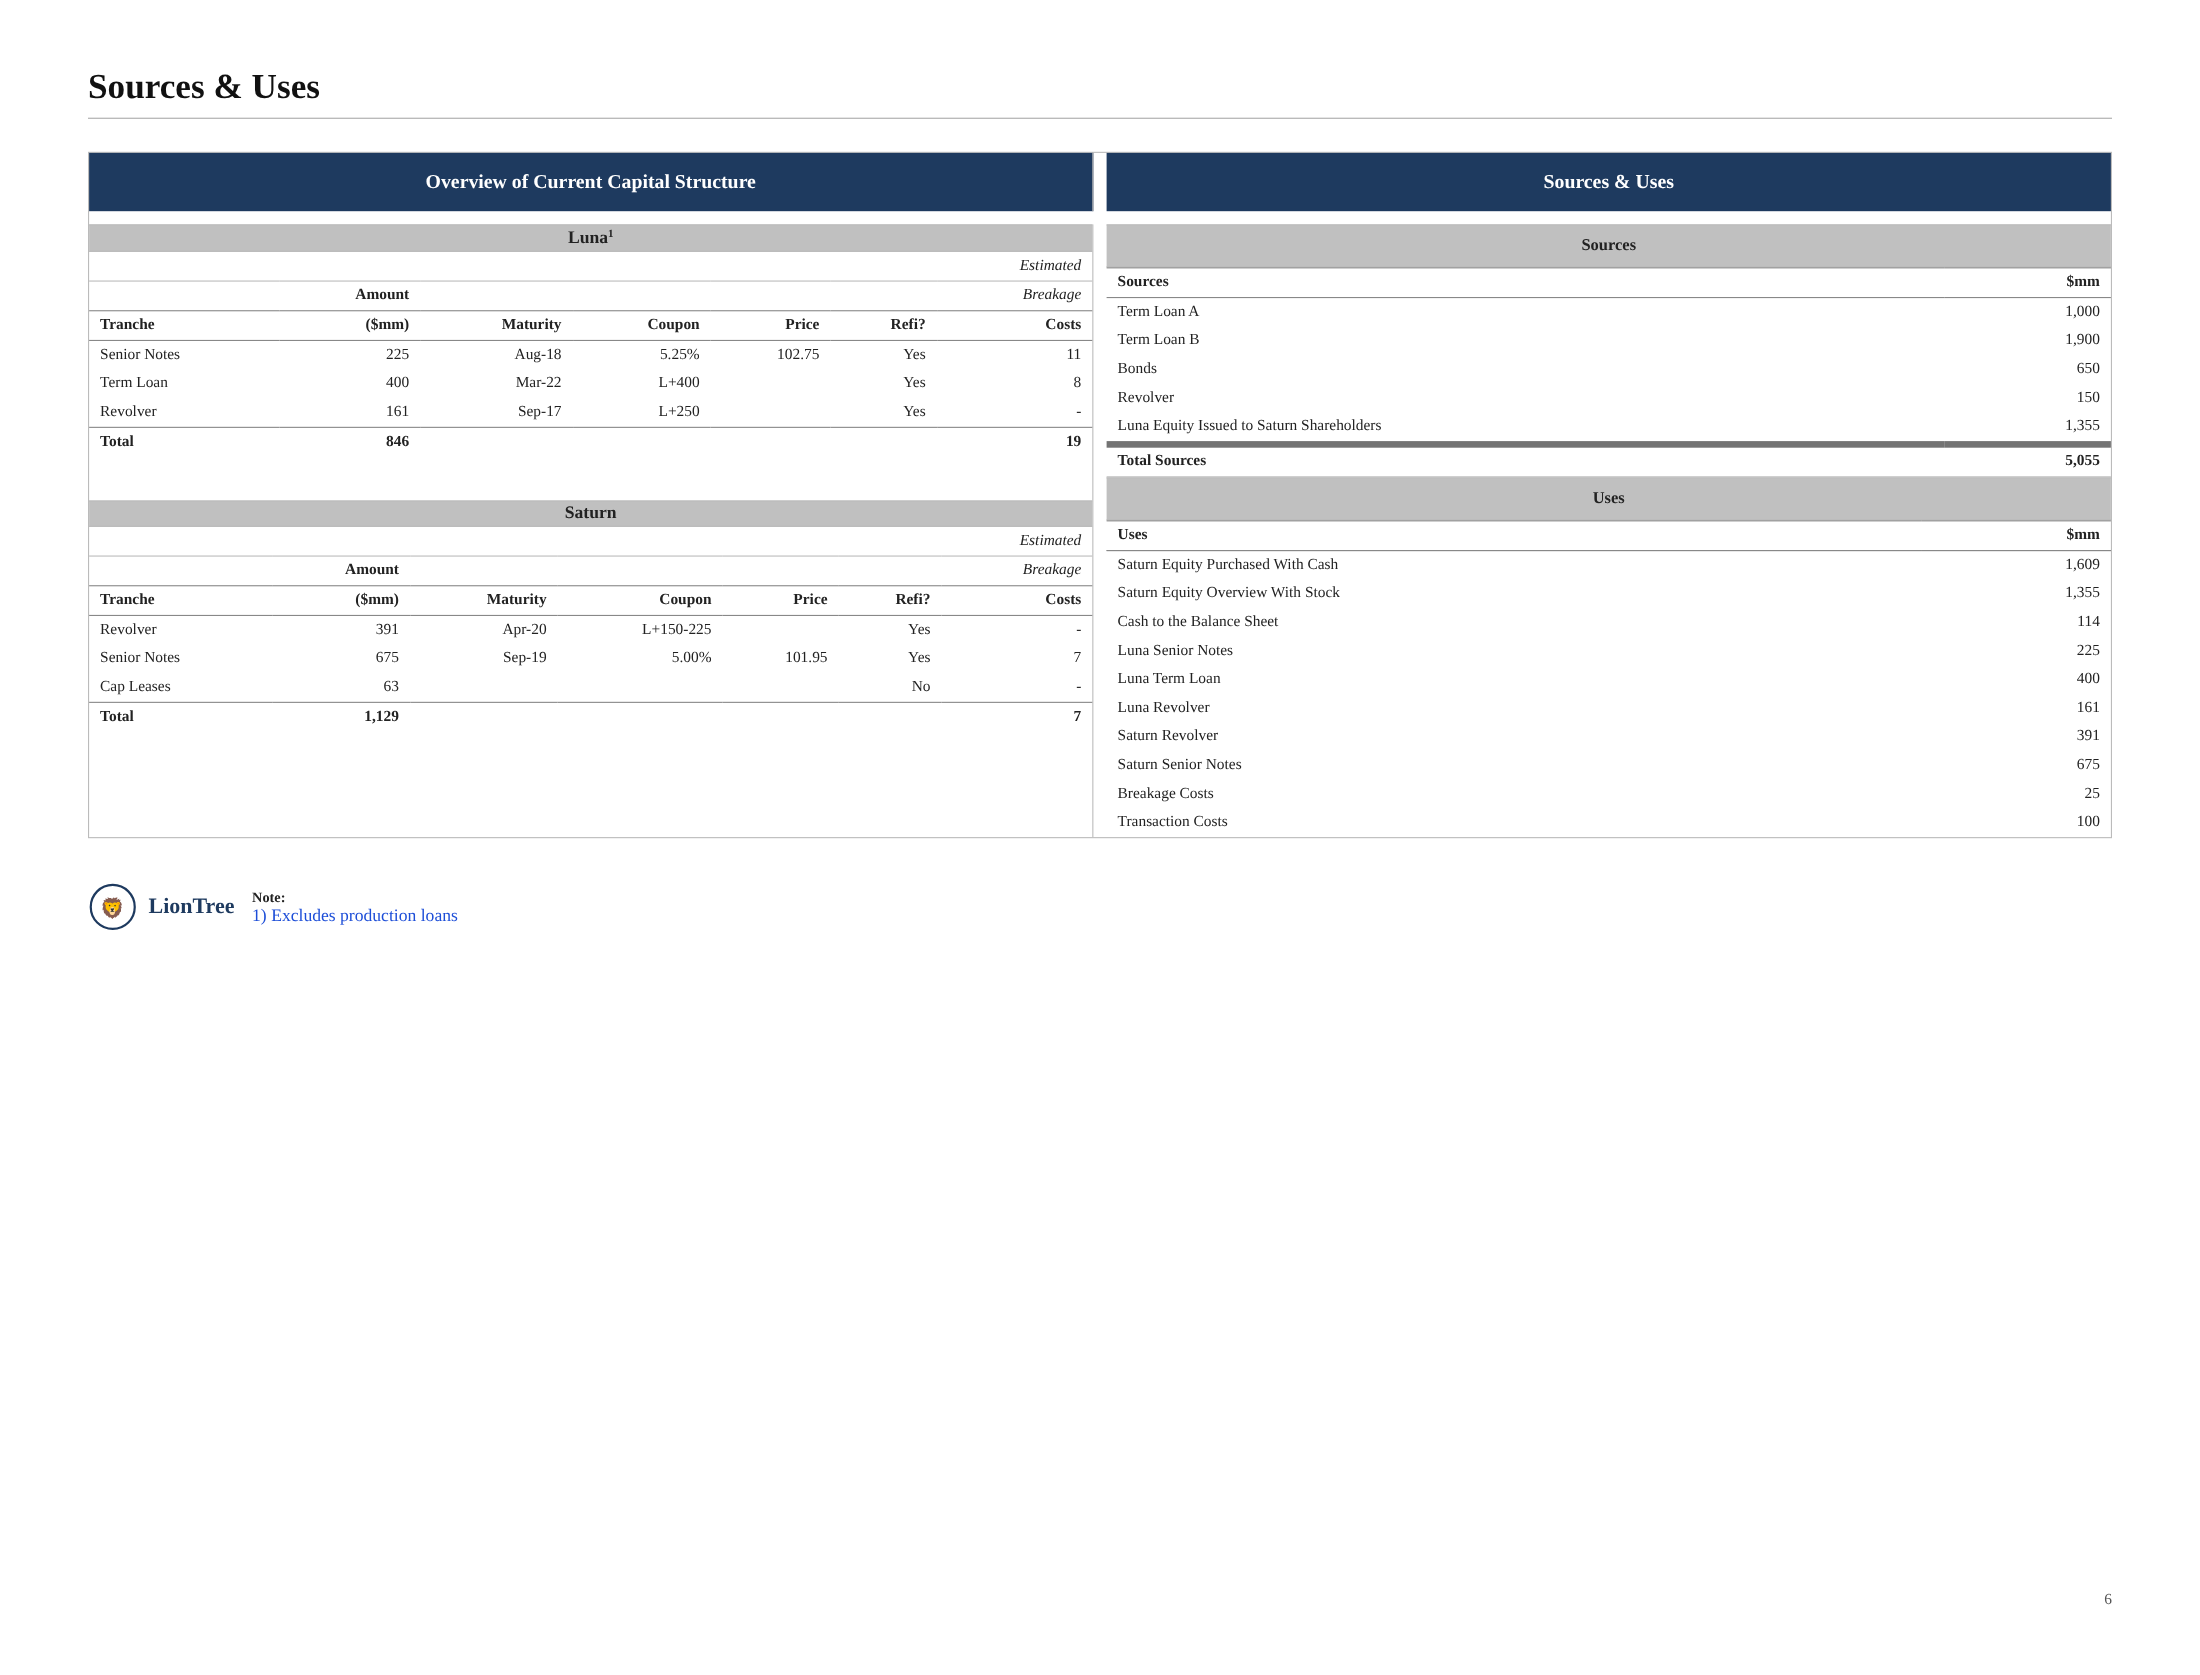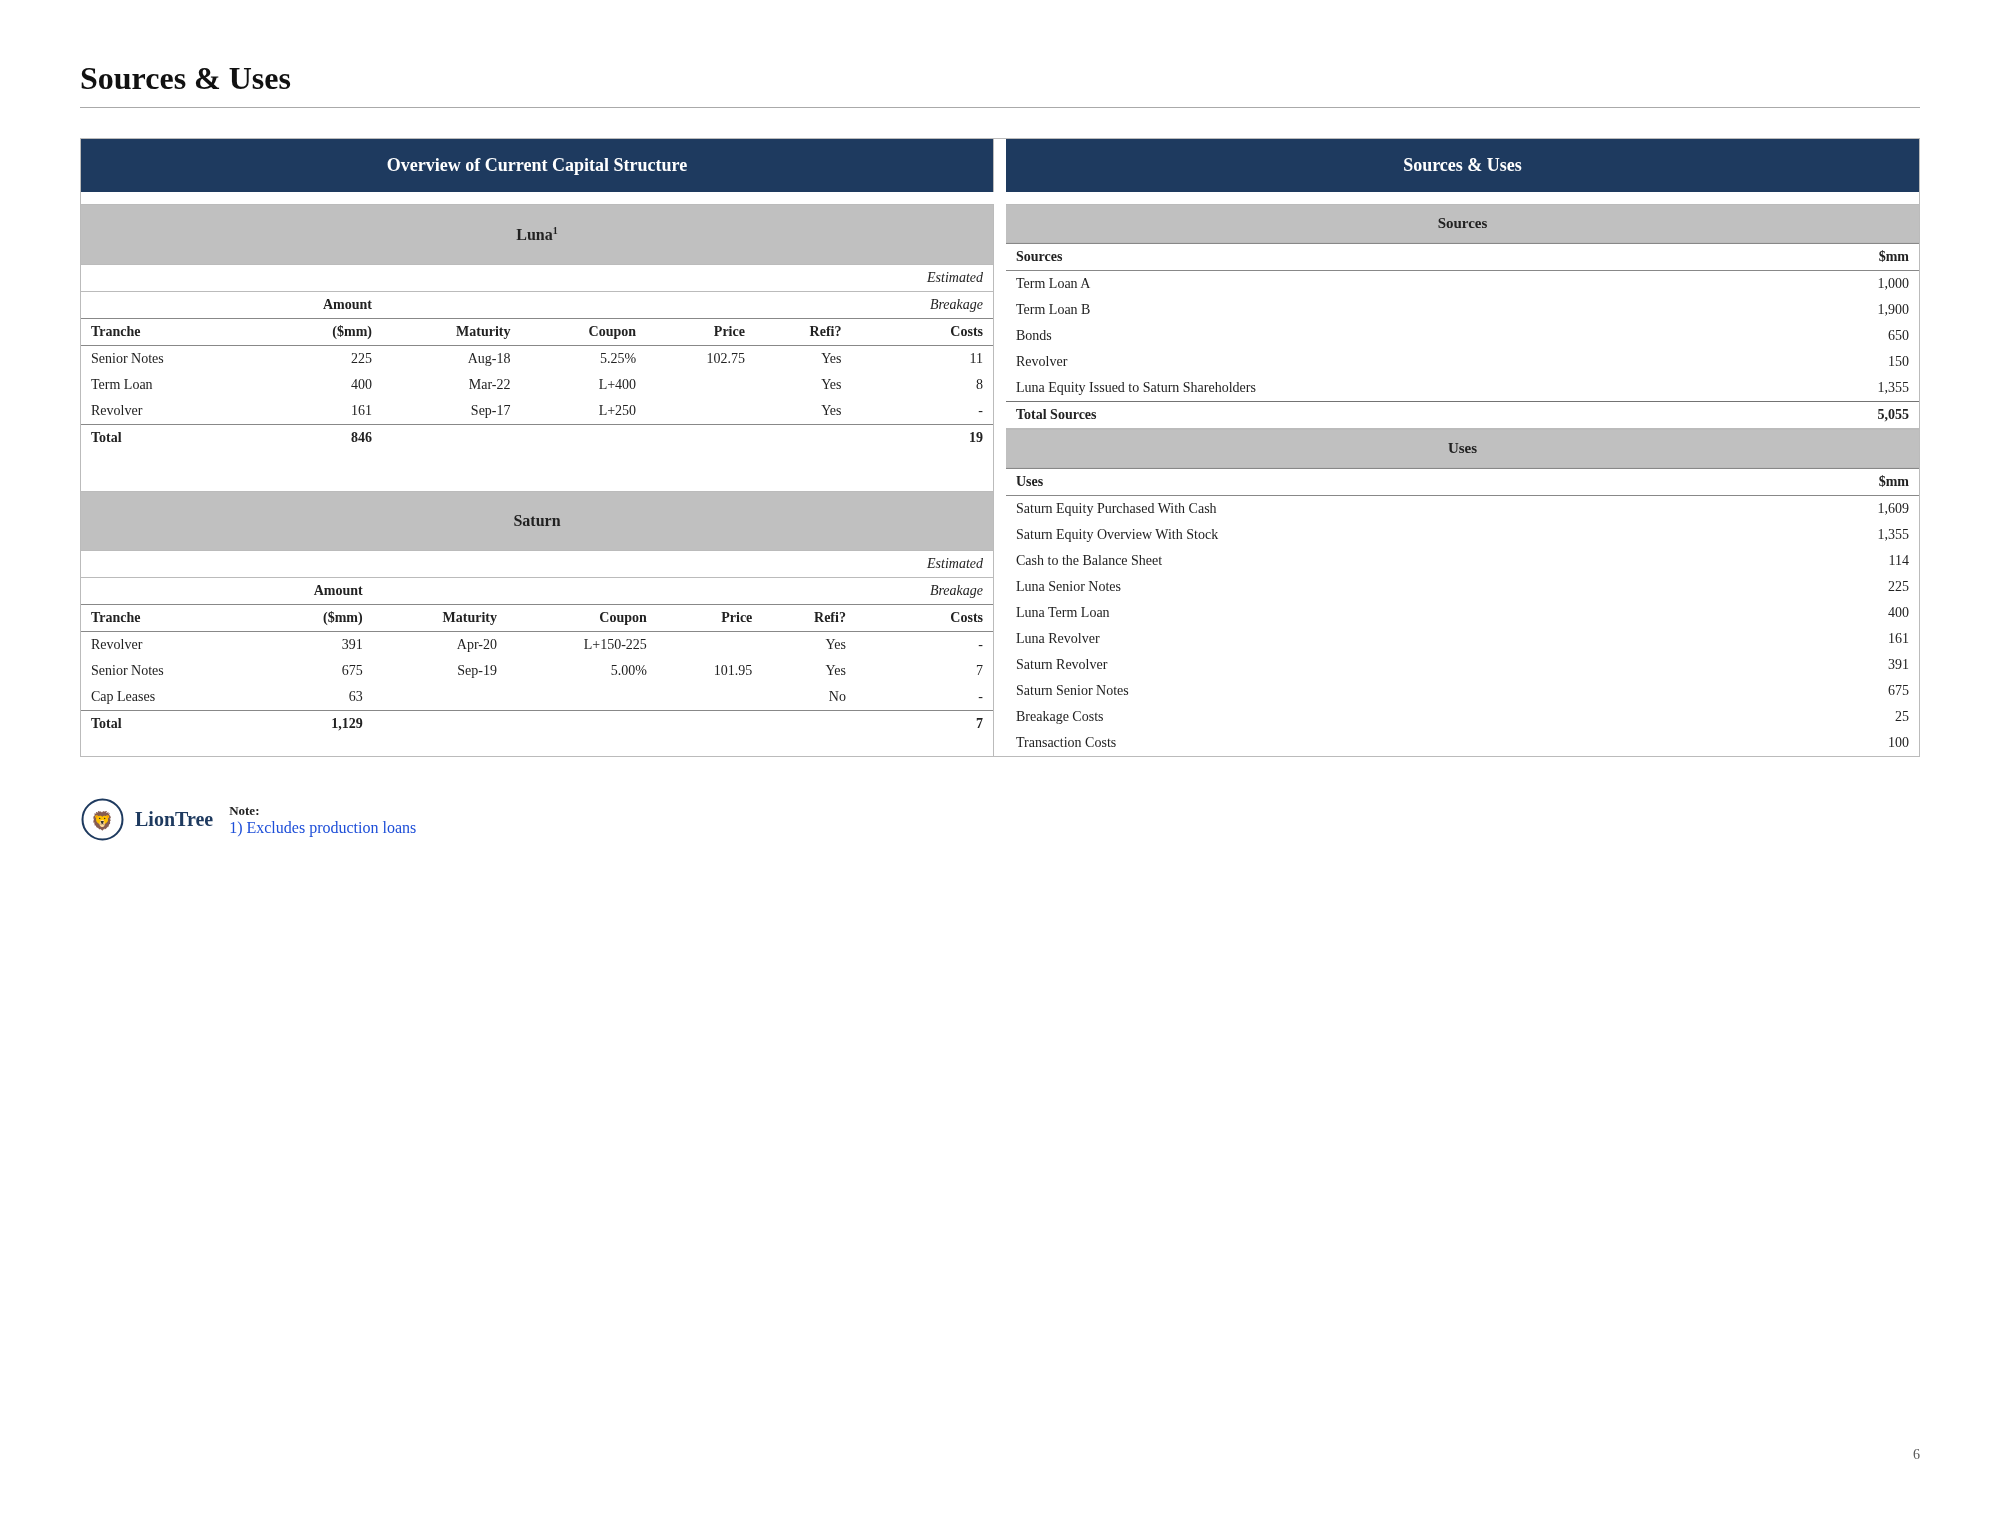--- a/index.html
+++ b/index.html
@@ -58,21 +58,21 @@
     }
 
     .right-panel {
       padding: 0;
     }
 
     
     .sub-header {
       background: #c0c0c0;
       text-align: center;
-      padding: 20px;
+      padding: 2px;
       font-size: 16px;
       font-weight: bold;
       border-top: 1px solid #bbb;
       border-bottom: 1px solid #bbb;
     }
 
     
     table {
       width: 100%;
       border-collapse: collapse;
@@ -164,21 +164,21 @@
 
     
     .sources-header-row th {
       font-weight: bold;
       border-top: 1px solid #888;
       border-bottom: 1px solid #888;
     }
 
     .total-sources-row td, .total-uses-row td {
       font-weight: bold;
-      border-top: 1px solid #737373;
+      border-top: 6px solid #737373;
     }
 
     .superscript {
       font-size: 10px;
       vertical-align: super;
     }
 
     
     .right-sub-header {
       background: #c0c0c0;

